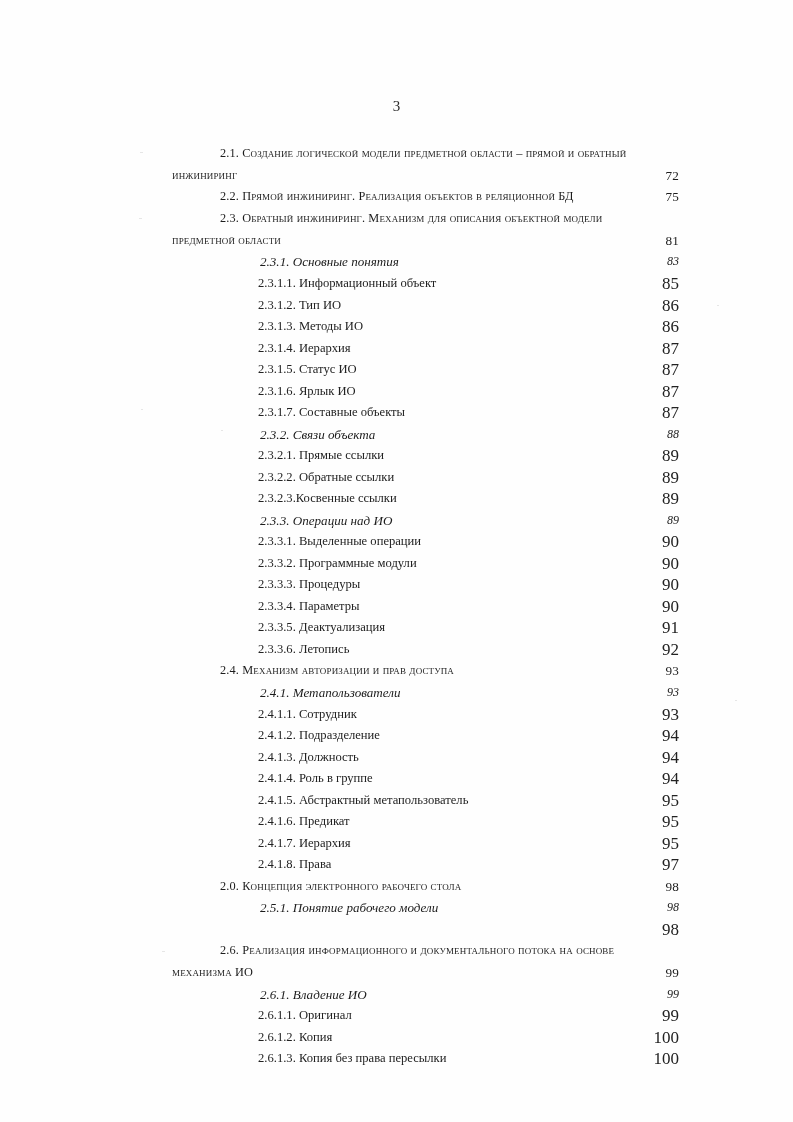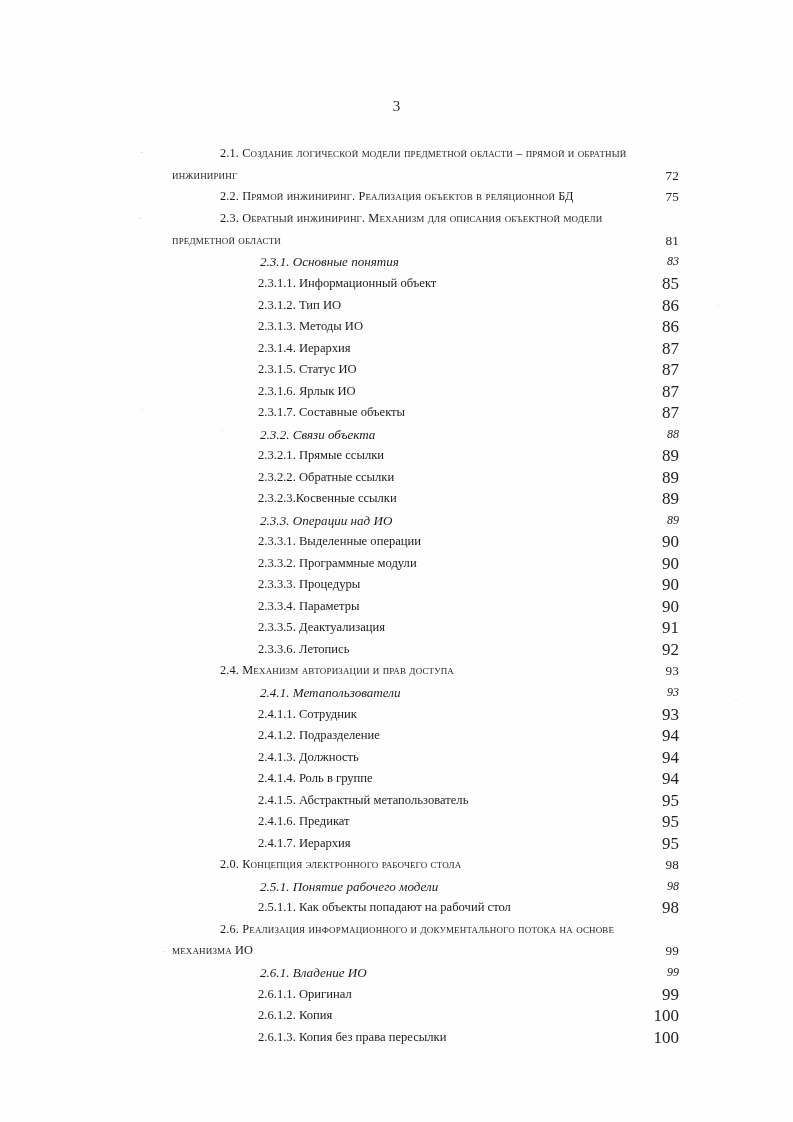--- a/index.html
+++ b/index.html
@@ -219,28 +219,31 @@
       </div>
       <div class="entry lvl4">
         <div class="line l1"><span class="txt">2.4.1.5. Абстрактный метапользователь</span><span class="leaderfill" style="left: 457.375px; right: auto; width: 204.625px;">..................................................</span><span class="pageno">95</span></div>
       </div>
       <div class="entry lvl4">
         <div class="line l1"><span class="txt">2.4.1.6. Предикат </span><span class="leaderfill" style="left: 341.75px; right: auto; width: 320.25px;">...............................................................................</span><span class="pageno">95</span></div>
       </div>
       <div class="entry lvl4">
         <div class="line l1"><span class="txt">2.4.1.7. Иерархия</span><span class="leaderfill" style="left: 339.641px; right: auto; width: 322.359px;">...............................................................................</span><span class="pageno">95</span></div>
       </div>
+      <div class="entry lvl4">
+        <div class="line l1"><span class="txt">2.4.1.8. Права</span><span class="leaderfill" style="left: 320.281px; right: auto; width: 341.719px;">....................................................................................</span><span class="pageno">97</span></div>
+      </div>
       <div class="entry lvl2">
         <div class="line l1"><span class="txt">2.0. Концепция электронного рабочего стола</span><span class="leaderfill" style="left: 450.422px; right: auto; width: 211.578px;">....................................................</span><span class="pageno">98</span></div>
       </div>
       <div class="entry lvl3">
         <div class="line l1"><span class="txt">2.5.1. Понятие рабочего модели </span><span class="leaderfill" style="left: 404.297px; right: auto; width: 257.703px;">...............................................................</span><span class="pageno">98</span></div>
       </div>
       <div class="entry lvl4">
-        <div class="line l1"><span class="txt">2.5.1.1. Как объекты попадают на рабочий стол </span><span class="leaderfill" style="left: 503.031px; right: auto; width: 158.969px;">.......................................</span><span class="pageno">98</span></div>
+        <div class="line l1"><span class="leaderfill" style="left: 503.031px; right: auto; width: 158.969px;">.......................................</span><span class="pageno">98</span></div>
       </div>
       <div class="entry lvl2">
         <div class="line l1"><span class="txt">2.6. Реализация информационного и документального потока на основе</span></div>
         <div class="line l2"><span class="txt">механизма ИО</span><span class="leaderfill" style="left: 242.156px; right: auto; width: 419.844px;">.......................................................................................................</span><span class="pageno">99</span></div>
       </div>
       <div class="entry lvl3">
         <div class="line l1"><span class="txt">2.6.1. Владение ИО</span><span class="leaderfill" style="left: 334.797px; right: auto; width: 327.203px;">................................................................................</span><span class="pageno">99</span></div>
       </div>
       <div class="entry lvl4">
         <div class="line l1"><span class="txt">2.6.1.1. Оригинал</span><span class="leaderfill" style="left: 340.703px; right: auto; width: 321.297px;">...............................................................................</span><span class="pageno">99</span></div>

